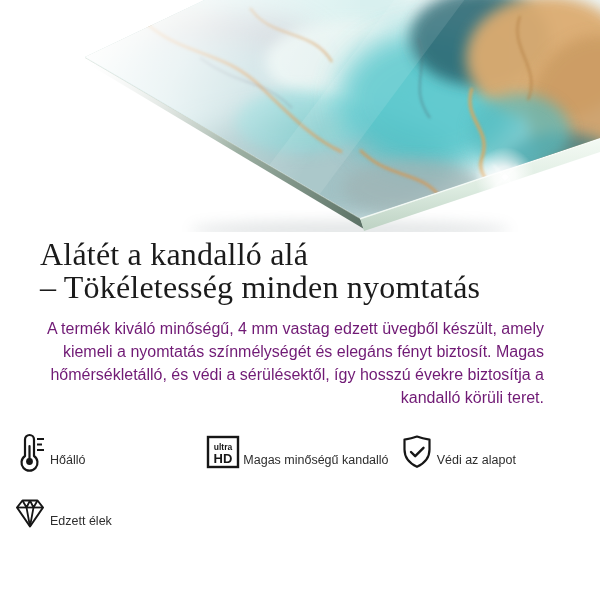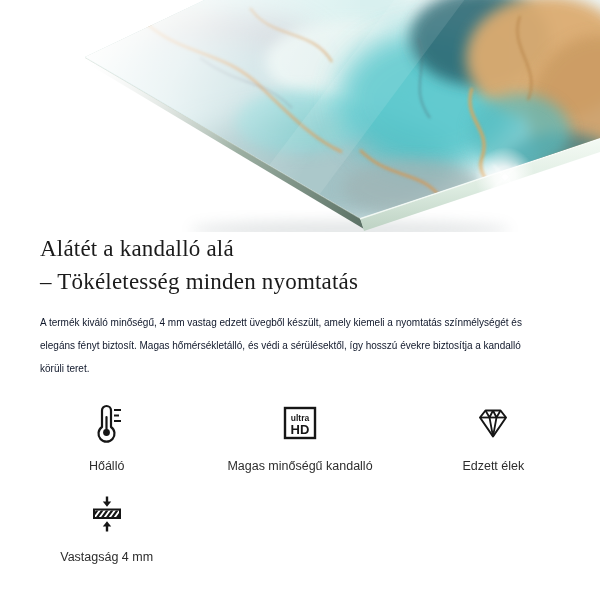--- a/index.html
+++ b/index.html
@@ -4,35 +4,35 @@
 <style>
   html,body{margin:0;padding:0;}
   body{
     width:600px;height:600px;overflow:hidden;background:#ffffff;
     font-family:"Liberation Sans","DejaVu Sans",sans-serif;
     -webkit-font-smoothing:antialiased;
   }
   .hero{width:600px;height:232px;position:relative;}
   .hero svg{display:block;}
   h1{
-    margin:0 40px 0;
+    margin:6px 40px 0;
     font-family:"Liberation Serif","DejaVu Serif",serif;
-    font-weight:400;font-size:23px;line-height:33px;color:#1b1b1b;
+    font-weight:400;font-size:32px;line-height:33px;color:#1b1b1b;
     letter-spacing:.2px;
   }
   h1 .hline{display:block;}
   p.desc{
     margin:13px 40px 0;width:504px;
-    font-size:10px;line-height:23px;color:#0f172a;
+    font-size:16px;line-height:23px;color:#701a75;text-align:right;
   }
   .features{
     display:grid;grid-template-columns:repeat(3,1fr);
     padding:0 10px;margin-top:23px;row-gap:21px;
   }
-  .feature{display:flex;flex-direction:column;align-items:center;}
+  .feature{display:flex;flex-direction:row;align-items:center;}
   .ic{width:40px;height:40px;color:#161616;}
   .flabel{margin-top:16px;font-size:12.5px;color:#2d2d2d;white-space:nowrap;}
   .hdtext{font-family:"Liberation Sans","DejaVu Sans",sans-serif;font-weight:700;fill:#161616;}
 </style>
 </head>
 <body>
 
 <main>
 
   <div class="hero">
@@ -139,44 +139,33 @@
 
     <div class="feature">
       <svg class="ic" viewBox="0 0 40 40" aria-hidden="true">
         <rect x="5" y="5" width="30" height="30" fill="none" stroke="currentColor" stroke-width="2.4"></rect>
         <text class="hdtext" x="20" y="17.5" font-size="8.5" text-anchor="middle">ultra</text>
         <text class="hdtext" x="20" y="30.5" font-size="13" text-anchor="middle">HD</text>
       </svg>
       <span class="flabel">Magas minőségű kandalló</span>
     </div>
 
+    <div class="feature">
+      <svg class="ic" viewBox="0 0 40 40" aria-hidden="true">
+        <path d="M20,4.5 C23.8,6 28.2,7 32.5,7.6 V17.5 C32.5,25.8 27.5,31.3 20,34.8 C12.5,31.3 7.5,25.8 7.5,17.5 V7.6 C11.8,7 16.2,6 20,4.5 Z" fill="none" stroke="currentColor" stroke-width="2.2" stroke-linejoin="round"></path>
+        <path d="M14,20 L18.2,24.2 L26.5,15.8" fill="none" stroke="currentColor" stroke-width="2.4" stroke-linecap="round" stroke-linejoin="round"></path>
+      </svg>
+      <span class="flabel">Védi az alapot</span>
+    </div>
 
     <div class="feature">
       <svg class="ic" viewBox="0 0 40 40" aria-hidden="true">
         <path d="M12.5,7.5 H27.5 L33,14.5 L20,33.5 L7,14.5 Z" fill="none" stroke="currentColor" stroke-width="2" stroke-linejoin="round"></path>
         <path d="M7,14.5 H33" fill="none" stroke="currentColor" stroke-width="1.8"></path>
         <path d="M12.5,7.5 L16.5,14.5 M27.5,7.5 L23.5,14.5 M20,7.5 L16.5,14.5 M20,7.5 L23.5,14.5 M16.5,14.5 L20,33.5 M23.5,14.5 L20,33.5" fill="none" stroke="currentColor" stroke-width="1.8" stroke-linejoin="round"></path>
       </svg>
       <span class="flabel">Edzett élek</span>
     </div>
 
 
-    <div class="feature">
-      <svg class="ic" viewBox="0 0 40 40" aria-hidden="true">
-        <defs>
-          <clipPath id="barClip">
-              <rect x="8" y="16.5" width="24" height="6.5"></rect>
-            </clipPath>
-        </defs>
-        <line x1="20" y1="2.5" x2="20" y2="8" stroke="currentColor" stroke-width="2.4"></line>
-        <polygon points="15.8,7.5 24.2,7.5 20,12.8" fill="currentColor"></polygon>
-        <rect x="7" y="15.5" width="26" height="8.5" fill="none" stroke="currentColor" stroke-width="2"></rect>
-        <g clip-path="url(#barClip)">
-          <path d="M4,25 L12,14 M9,25 L17,14 M14,25 L22,14 M19,25 L27,14 M24,25 L32,14 M29,25 L37,14" stroke="currentColor" stroke-width="2.2" fill="none"></path>
-        </g>
-        <line x1="20" y1="37.5" x2="20" y2="32" stroke="currentColor" stroke-width="2.4"></line>
-        <polygon points="15.8,32.5 24.2,32.5 20,27.2" fill="currentColor"></polygon>
-      </svg>
-      <span class="flabel">Vastagság 4 mm</span>
-    </div>
 
   </div>
 </main>
 
 </body></html>

